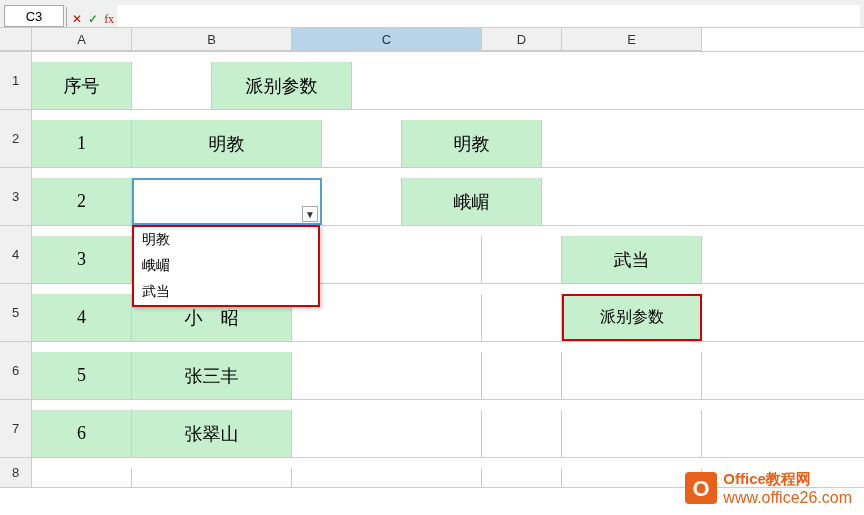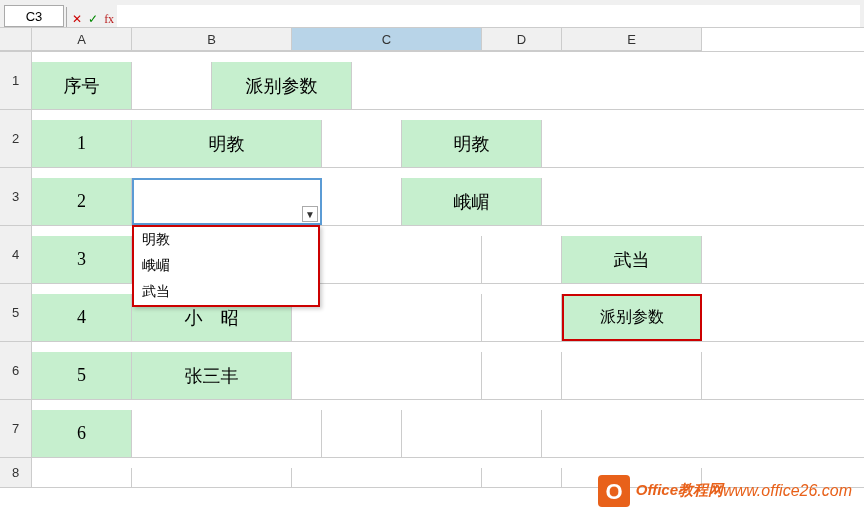--- a/index.html
+++ b/index.html
@@ -186,23 +186,22 @@
       display: flex;
       align-items: center;
       gap: 6px;
     }
     .brand-icon {
       width: 32px;
       height: 32px;
     }
     .brand-text {
       display: flex;
-      flex-direction: row;
+      flex-direction: column;
       line-height: 1.2;
-      font-style: italic;
     }
     .brand-name {
       font-size: 15px;
       font-weight: bold;
       color: #e8611a;
       font-family: Arial, sans-serif;
     }
     .brand-url {
       font-size: 16px;
       color: #e8611a;
@@ -327,20 +326,23 @@
       <div class="cell col-c white-bg"></div>
       <div class="cell col-d white-bg"></div>
       <div class="cell col-e white-bg"></div>
     </div>
 
     <div class="data-row">
       <div class="row-num">7</div>
       <div class="cell col-a green-bg">
         <span>6</span>
       </div>
+      <div class="cell col-b green-bg">
+        <span>张翠山</span>
+      </div>
       <div class="cell col-c white-bg"></div>
       <div class="cell col-d white-bg"></div>
       <div class="cell col-e white-bg"></div>
     </div>
 
     <div class="data-row empty">
       <div class="row-num">8</div>
       <div class="cell col-a white-bg"></div>
       <div class="cell col-b white-bg"></div>
       <div class="cell col-c white-bg"></div>

